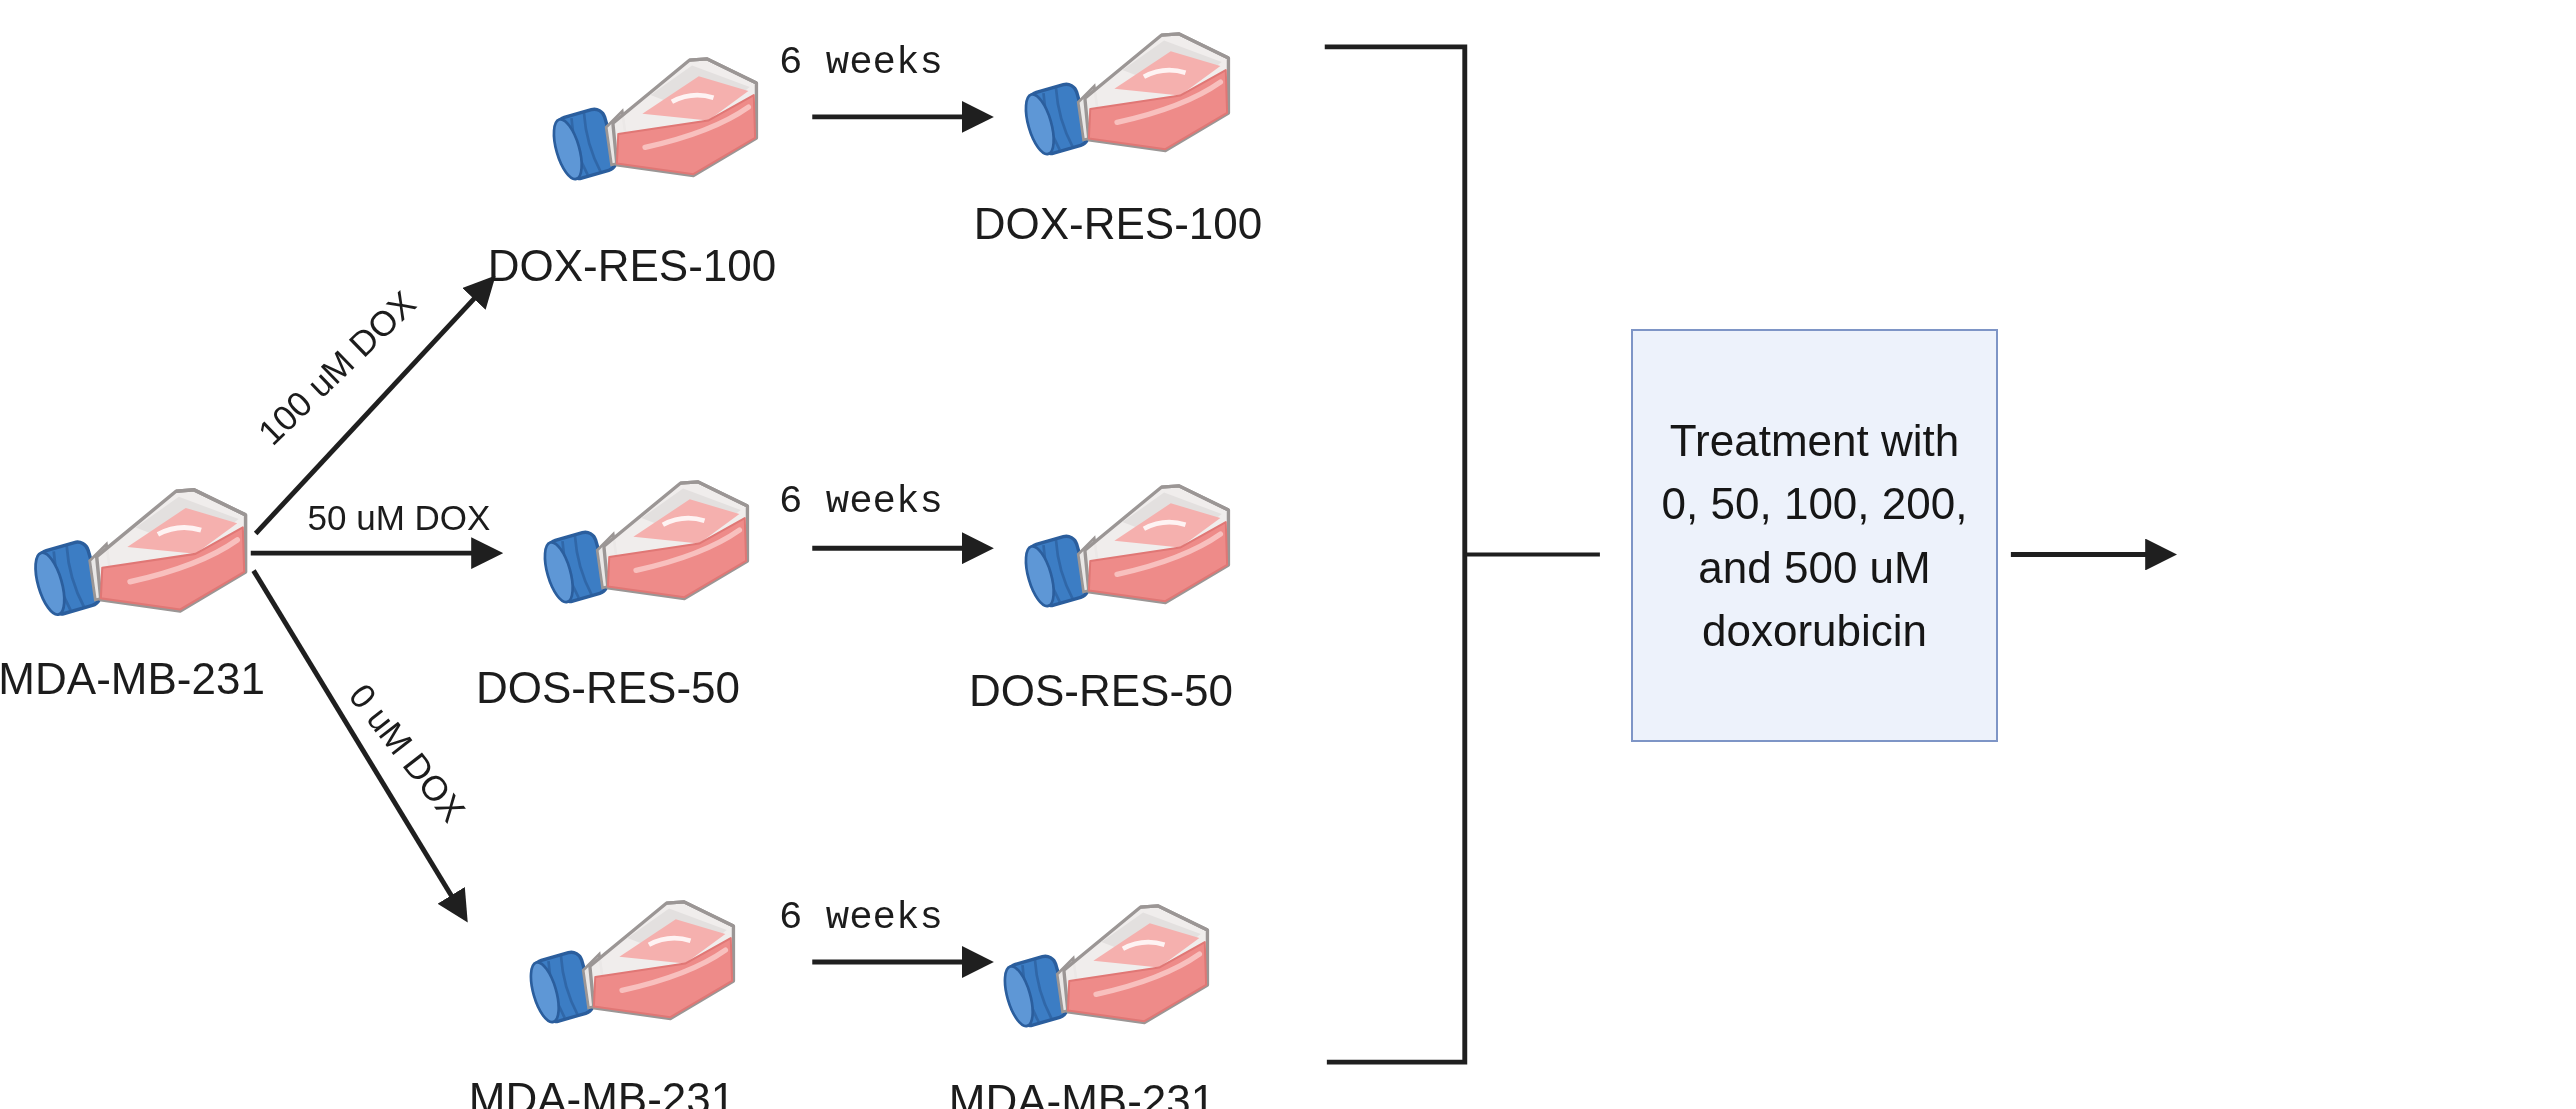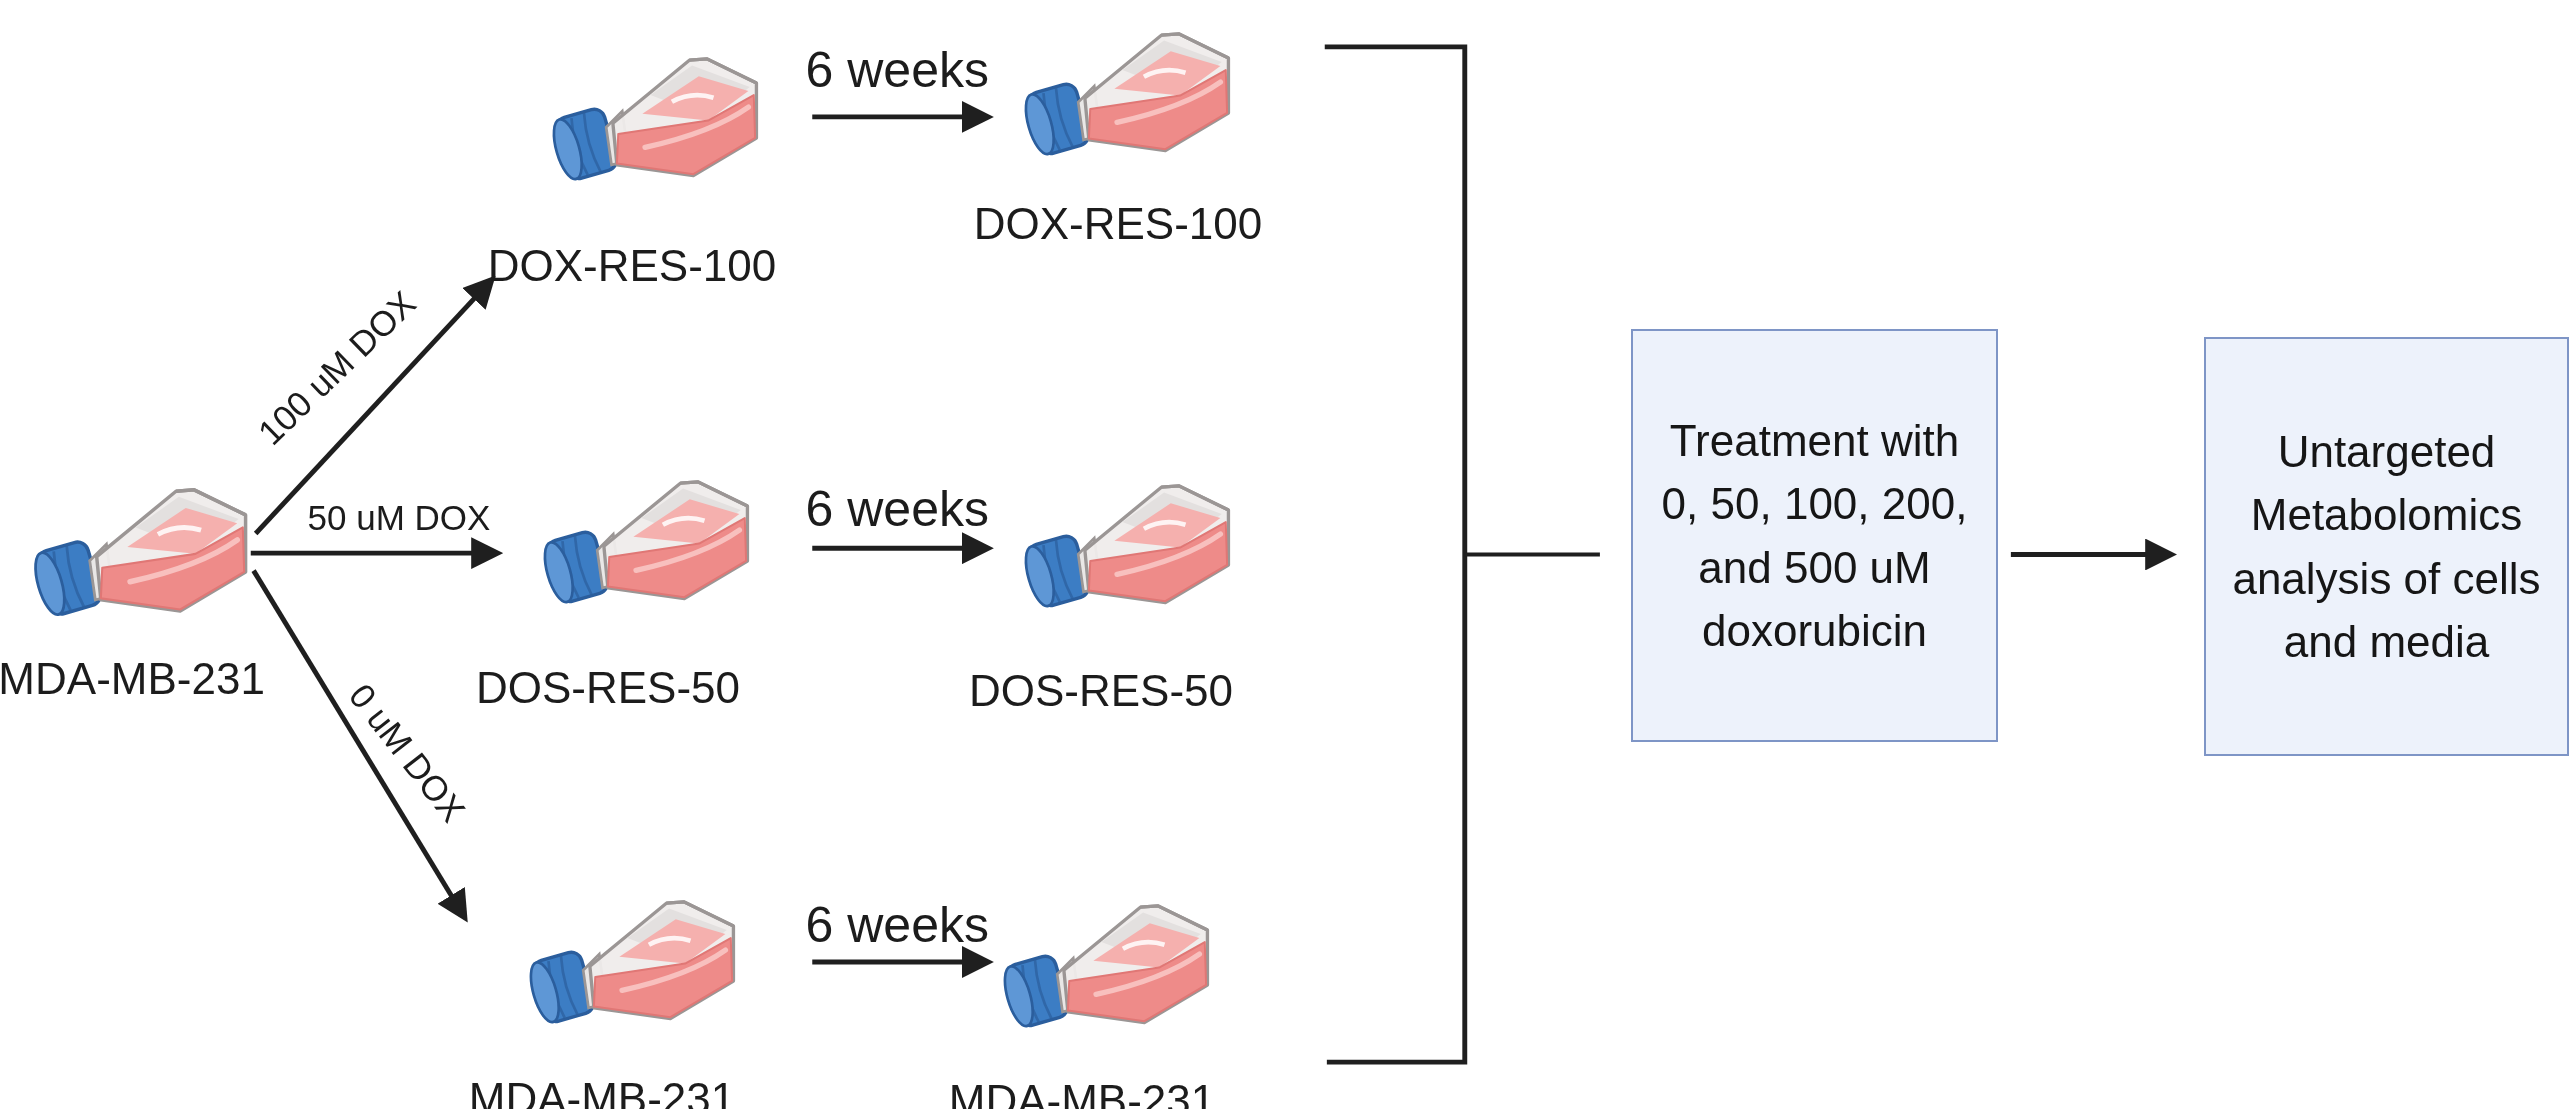--- a/index.html
+++ b/index.html
@@ -10,22 +10,22 @@
     font-family:"Liberation Sans",sans-serif;
     overflow:hidden;
   }
   .overlay{position:absolute;left:0;top:0;width:2576px;height:1109px;}
   .flask{position:absolute;width:231px;height:161px;}
   .flask-label{
     position:absolute;width:308px;text-align:center;
     font-size:44px;color:var(--text,#1c1c1c);line-height:1.18;margin-top:28px;
   }
   .weeks-label{
-    position:absolute;width:210px;text-align:right;
-    font-size:50px;color:var(--text,#1c1c1c);
+    position:absolute;width:210px;text-align:left;
+    font-size:39px;color:var(--text,#1c1c1c);font-family:Liberation Mono, monospace;
   }
   .dose-label{
     position:absolute;width:322px;text-align:center;
     font-size:35px;color:var(--text,#1c1c1c);
   }
   .dose-label.rot-up{transform:rotate(-44deg);}
   .dose-label.rot-down{transform:rotate(52deg);}
   .proc-box{
     position:absolute;box-sizing:border-box;
     background:var(--box-fill,#edf2fb);
@@ -114,19 +114,15 @@
   <div class="dose-label rot-down" style="left:246px;top:733px">0 uM DOX</div>
 
   <div class="weeks-label" style="left:779px;top:41px">6 weeks</div>
   <div class="weeks-label" style="left:779px;top:480px">6 weeks</div>
   <div class="weeks-label" style="left:779px;top:896px">6 weeks</div>
 
   <div class="proc-box" style="left:1631px;top:329px;width:367px;height:413px">Treatment with
 0, 50, 100, 200,
 and 500 uM
 doxorubicin</div>
-  <div class="proc-box" style="left:2204px;top:337px;width:365px;height:419px">Untargeted
-Metabolomics
-analysis of cells
-and media</div>
 
 </div>
 
 
 </body></html>

